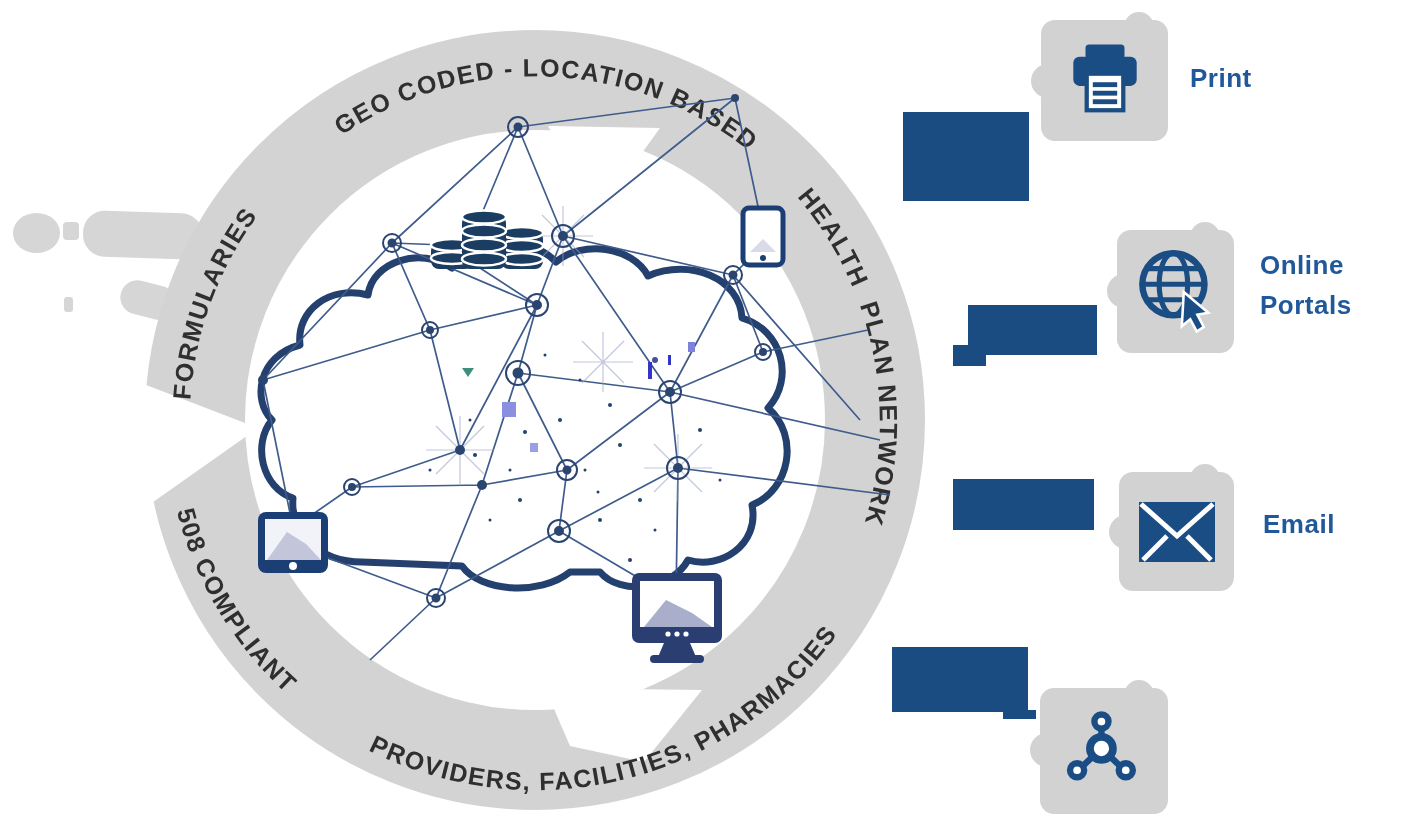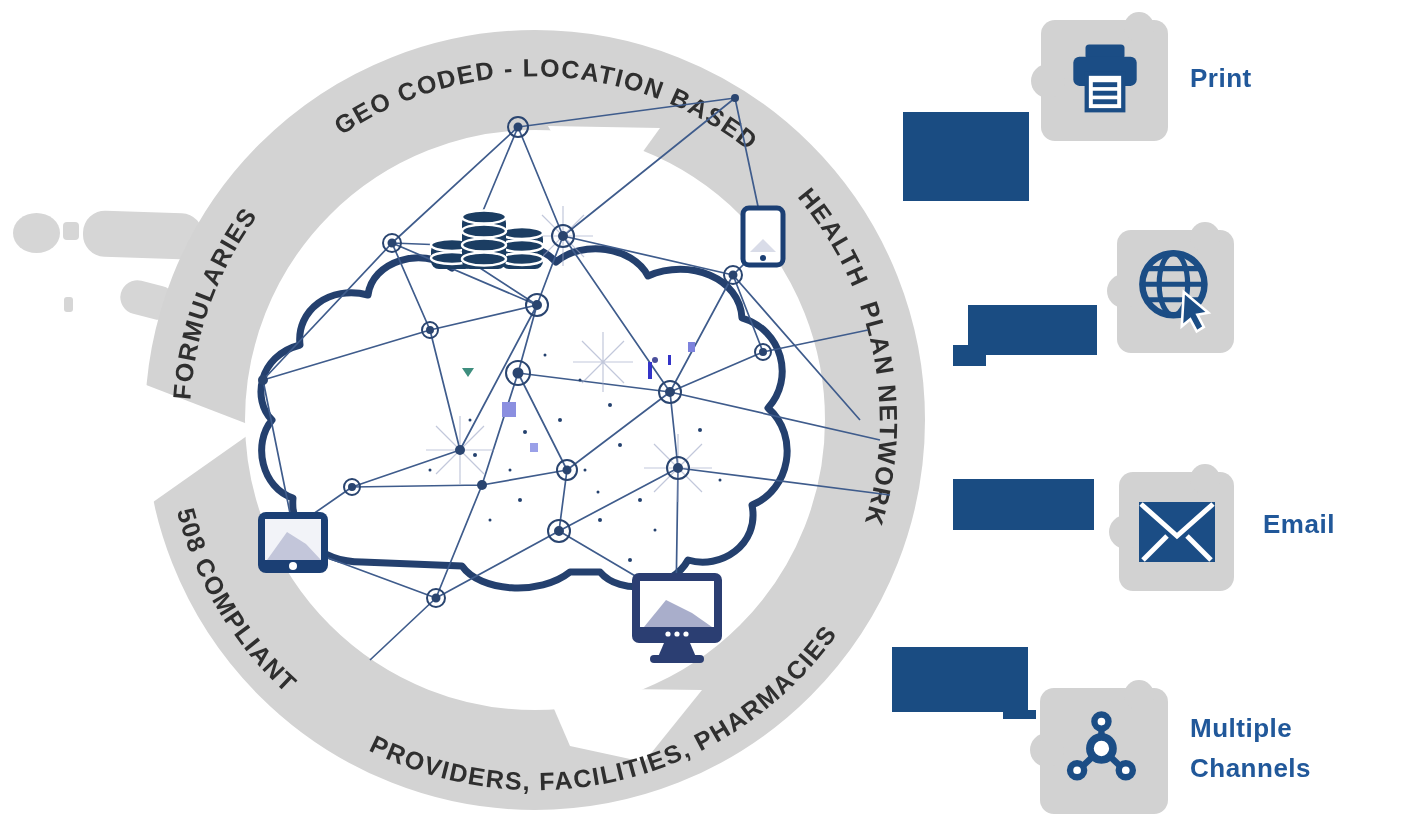--- a/index.html
+++ b/index.html
@@ -258,20 +258,22 @@
   <div class="badge badge-2">
     <svg width="88" height="88" viewBox="0 0 64 68">
       <circle cx="30" cy="28" r="24" fill="none" stroke="#1b4d85" stroke-width="5"></circle>
       <ellipse cx="30" cy="28" rx="11" ry="24" fill="none" stroke="#1b4d85" stroke-width="4"></ellipse>
       <line x1="6" y1="28" x2="54" y2="28" stroke="#1b4d85" stroke-width="4"></line>
       <line x1="10" y1="16" x2="50" y2="16" stroke="#1b4d85" stroke-width="4"></line>
       <line x1="10" y1="40" x2="50" y2="40" stroke="#1b4d85" stroke-width="4"></line>
       <path d="M38 34 L57 50 L48.5 51.5 L53.5 61 L48 64.5 L43 55 L36.5 60.5 Z" fill="#1b4d85" stroke="#ffffff" stroke-width="2"></path>
     </svg>
   </div>
+  <div class="channel-label l2">Online
+Portals</div>
 
   <div class="flow-block b3"></div>
   <div class="badge badge-3">
     <svg width="80" height="64" viewBox="0 0 80 64">
       <rect x="2" y="2" width="76" height="60" fill="#1b4d85"></rect>
       <path d="M4 4 L40 36 L76 4" fill="none" stroke="#ffffff" stroke-width="5"></path>
       <path d="M6 60 L30 36" stroke="#ffffff" stroke-width="5"></path>
       <path d="M74 60 L50 36" stroke="#ffffff" stroke-width="5"></path>
     </svg>
   </div>
@@ -283,16 +285,14 @@
     <svg width="82" height="82" viewBox="0 0 64 64">
       <line x1="30" y1="30" x2="30" y2="10" stroke="#1b4d85" stroke-width="5"></line>
       <line x1="30" y1="30" x2="13" y2="46" stroke="#1b4d85" stroke-width="5"></line>
       <line x1="30" y1="30" x2="47" y2="46" stroke="#1b4d85" stroke-width="5"></line>
       <circle cx="30" cy="30" r="9" fill="#ffffff" stroke="#1b4d85" stroke-width="6"></circle>
       <circle cx="30" cy="9" r="5.5" fill="#ffffff" stroke="#1b4d85" stroke-width="5"></circle>
       <circle cx="11" cy="47" r="5.5" fill="#ffffff" stroke="#1b4d85" stroke-width="5"></circle>
       <circle cx="49" cy="47" r="5.5" fill="#ffffff" stroke="#1b4d85" stroke-width="5"></circle>
     </svg>
   </div>
-  <div class="channel-label l4">Multiple
-Channels</div>
 
 </div>
 
 </body></html>

